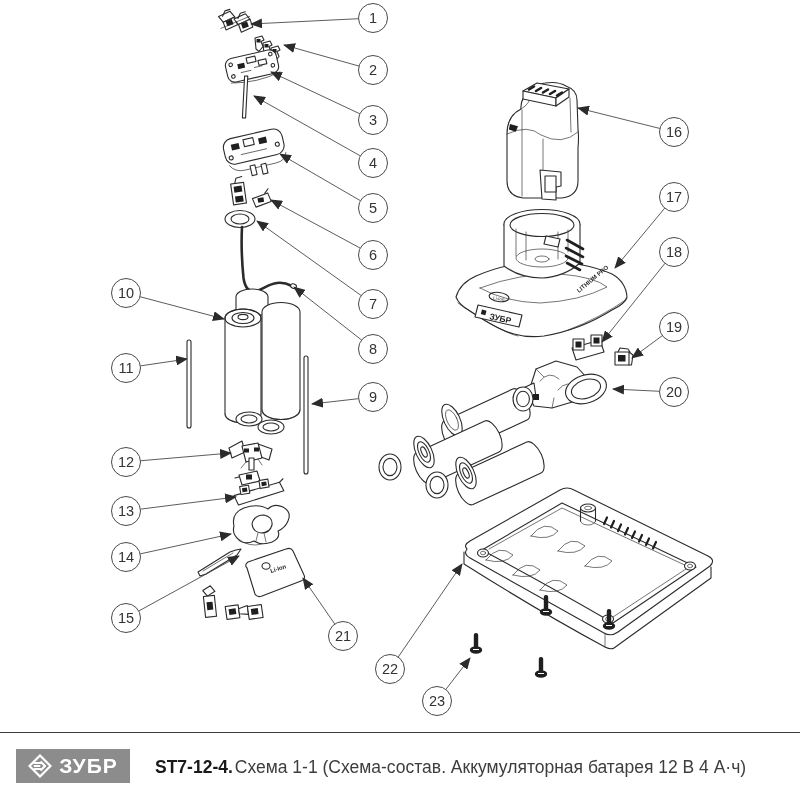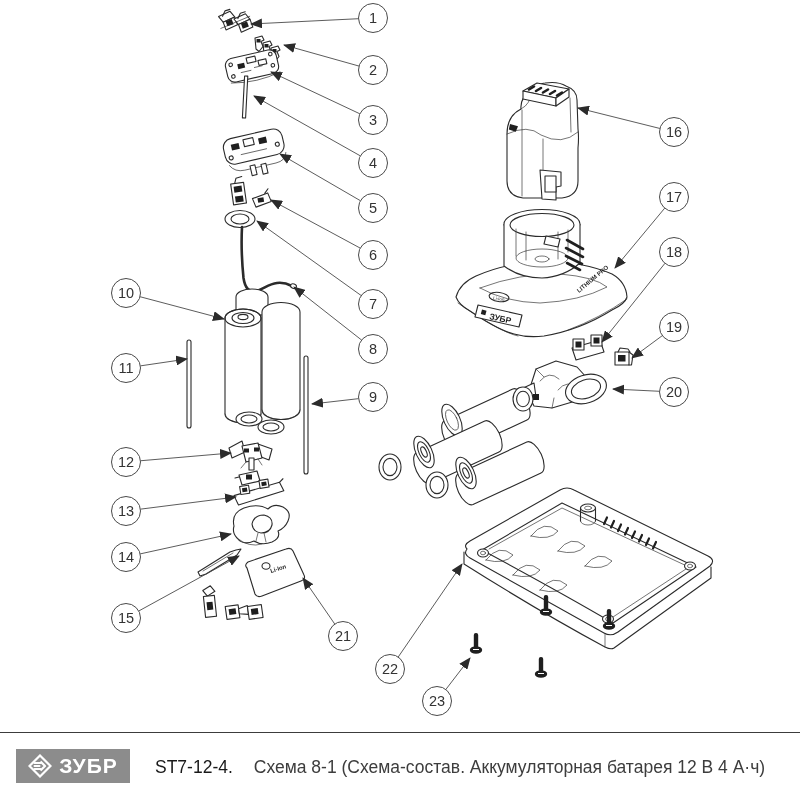--- a/index.html
+++ b/index.html
@@ -5,21 +5,21 @@
   html,body{margin:0;padding:0;background:#fff;}
   .page{position:relative;width:800px;height:800px;background:#fff;overflow:hidden;
         font-family:"Liberation Sans", sans-serif;}
   svg text{font-family:"Liberation Sans", sans-serif;}
   .footer{position:absolute;left:0;top:732px;width:800px;height:68px;border-top:1px solid #3c3c3c;background:#fff;}
   .logo-box{position:absolute;left:16px;top:16px;width:114px;height:34px;background:#8c8c8c;
             display:flex;align-items:center;justify-content:center;gap:7px;}
   .logo-text{color:#fff;font-weight:bold;font-size:21px;letter-spacing:1px;}
   .caption{position:absolute;left:155px;top:0;height:100%;display:flex;align-items:center;
            font-size:17.5px;color:#3d3d3d;white-space:nowrap;}
-  .caption .model{font-weight:normal;color:#191919;margin-right:21px;}
+  .caption .model{font-weight:bold;color:#191919;margin-right:2px;}
   .ln{fill:none;stroke:#2b2b2b;stroke-width:1.1;stroke-linejoin:round;stroke-linecap:round;}
   .fw{fill:#ffffff;stroke:#2b2b2b;stroke-width:1.1;stroke-linejoin:round;}
   .lt{fill:none;stroke:#2b2b2b;stroke-width:0.65;stroke-linejoin:round;stroke-linecap:round;}
   .dk{fill:#1f1f1f;stroke:none;}
   .dkl{fill:none;stroke:#1f1f1f;stroke-width:2.6;stroke-linecap:round;}
 </style>
 </head>
 <body>
 
 <div class="page">
@@ -450,17 +450,17 @@
       <svg width="24" height="24" viewBox="0 0 24 24">
         <polygon points="12,1.5 22.5,12 12,22.5 1.5,12" fill="none" stroke="#ffffff" stroke-width="2.2"></polygon>
         <path d="M6.5 9 h6 M6.5 12 h5 M6.5 15 h6" stroke="#ffffff" stroke-width="2" stroke-linecap="round"></path>
         <path d="M12.5 7.5 L17 12 L12.5 16.5" fill="none" stroke="#ffffff" stroke-width="2.2" stroke-linejoin="round"></path>
       </svg>
     </span>
     <span class="logo-text">ЗУБР</span>
   </div>
   <div class="caption">
     <span class="model">ST7-12-4.</span>
-    <span class="desc">Схема 8-1 (Схема-состав. Аккумуляторная батарея 12 В 4 А·ч)</span>
+    <span class="desc">Схема 1-1 (Схема-состав. Аккумуляторная батарея 12 В 4 А·ч)</span>
   </div>
 </div>
 
 </div>
 
 </body></html>

